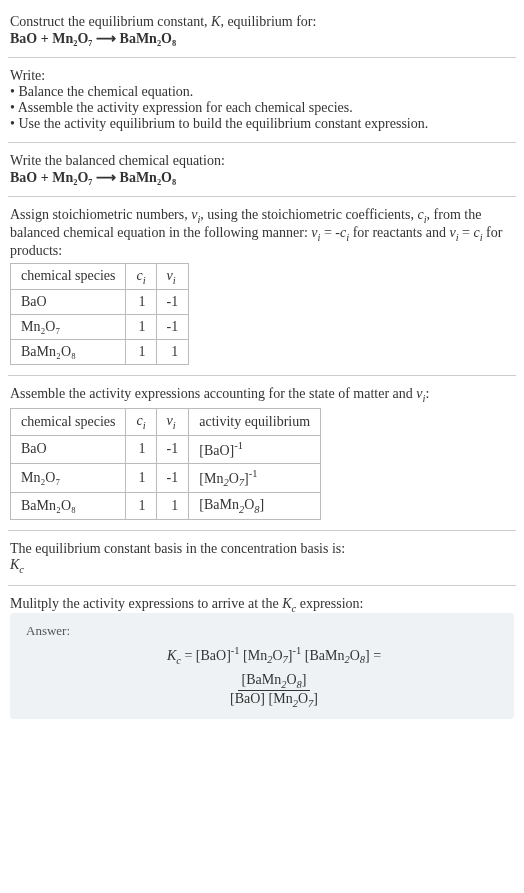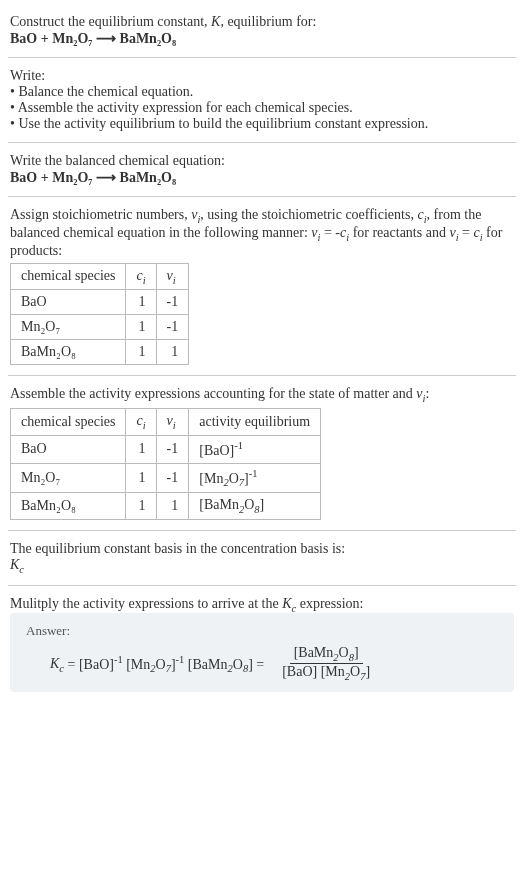--- a/index.html
+++ b/index.html
@@ -50,23 +50,24 @@
     padding: 10px 16px;
   }
   .answer-label {
     font-size: 13px;
     color: #555;
     margin-bottom: 6px;
   }
   .kc-line {
     display: flex;
     align-items: center;
-    gap: 14px;
+    gap: 6px;
     padding-left: 24px;
     flex-wrap: wrap;
+    flex-direction: column;
   }
   .frac {
     display: inline-flex;
     flex-direction: column;
     align-items: center;
     vertical-align: middle;
   }
   .frac .num, .frac .den {
     padding: 0 4px;
   }

